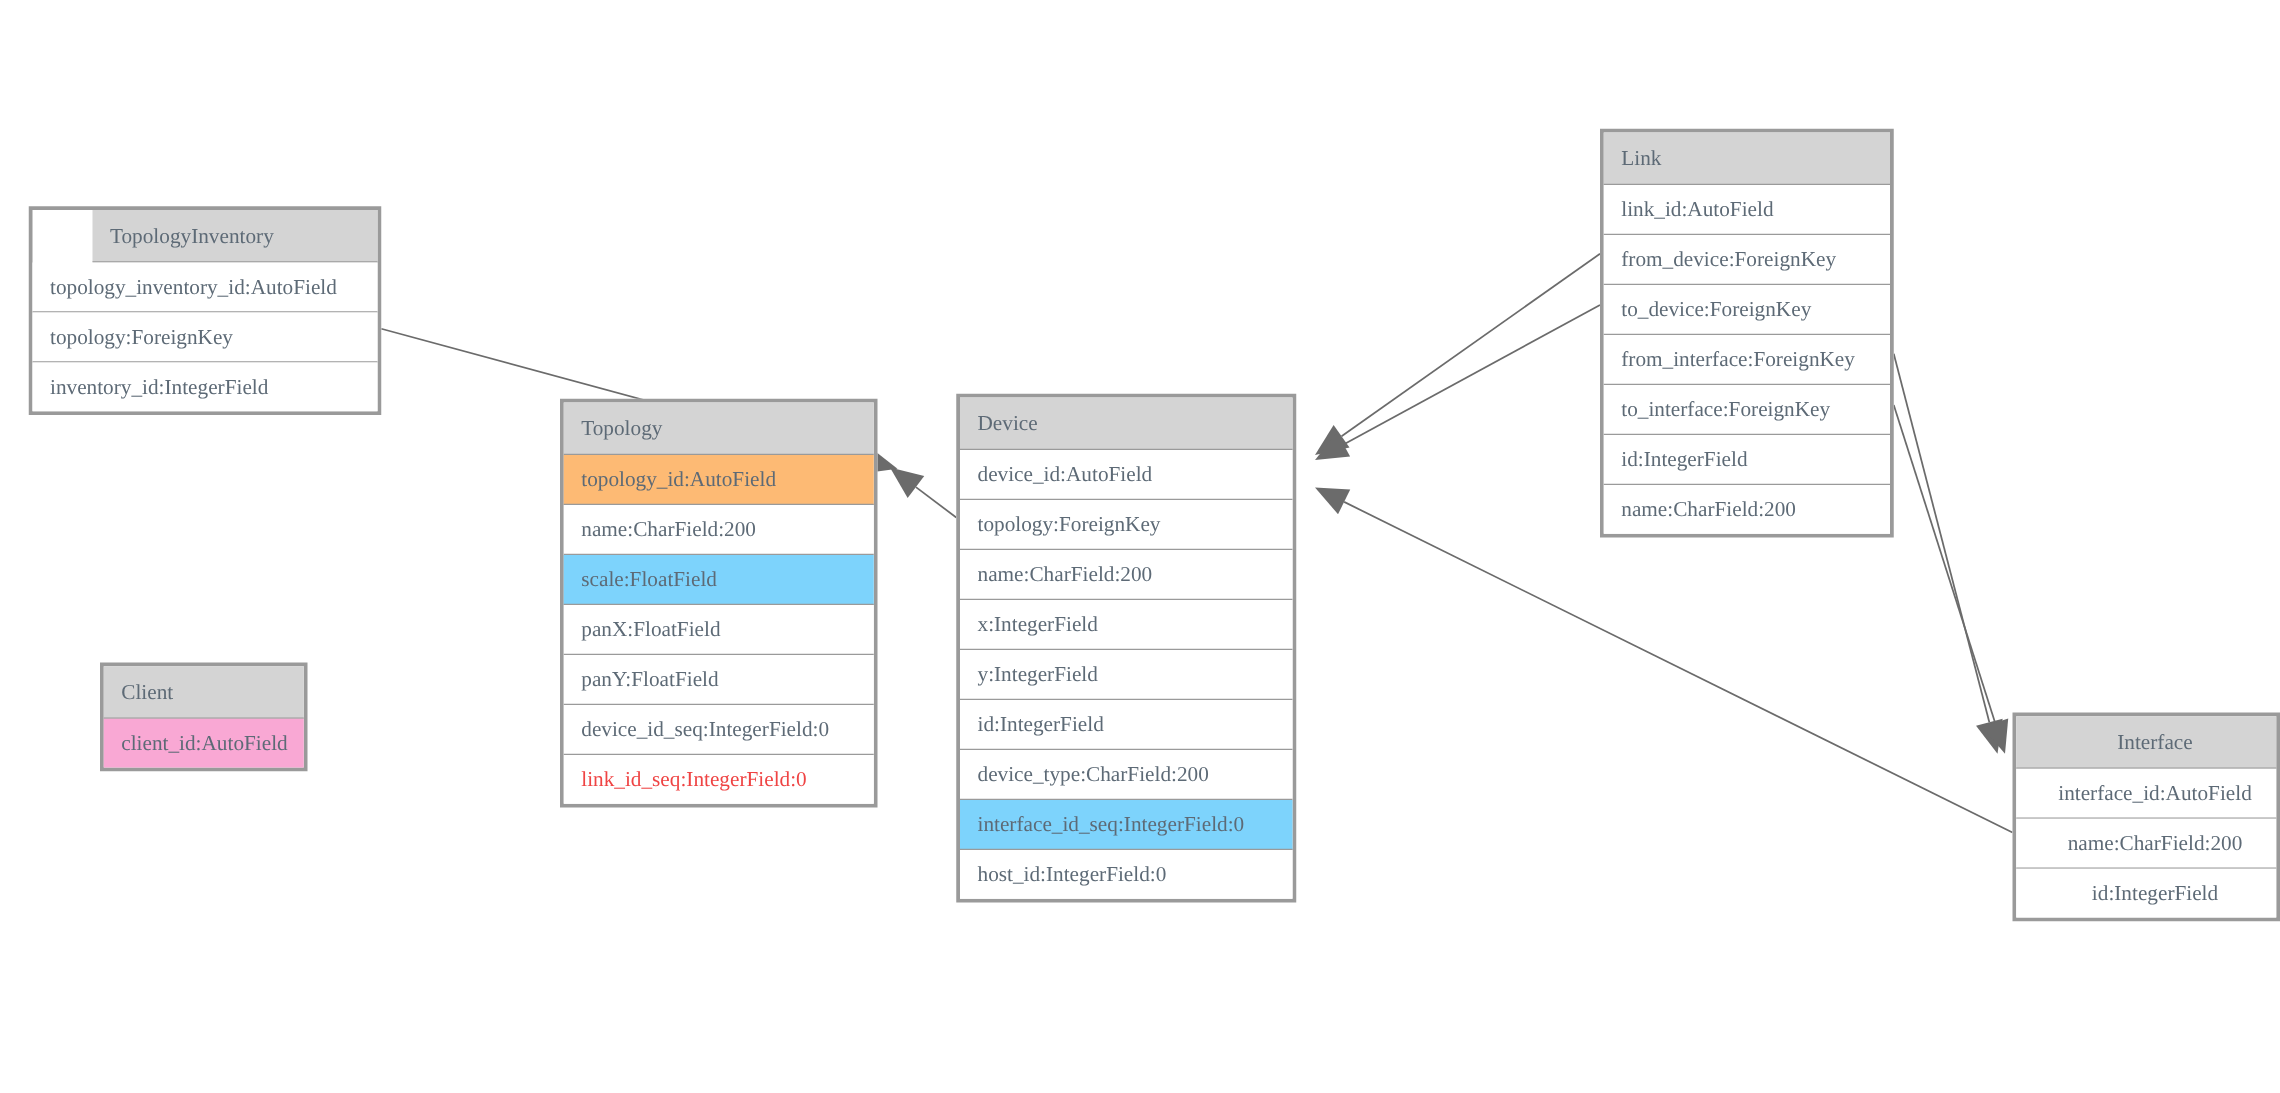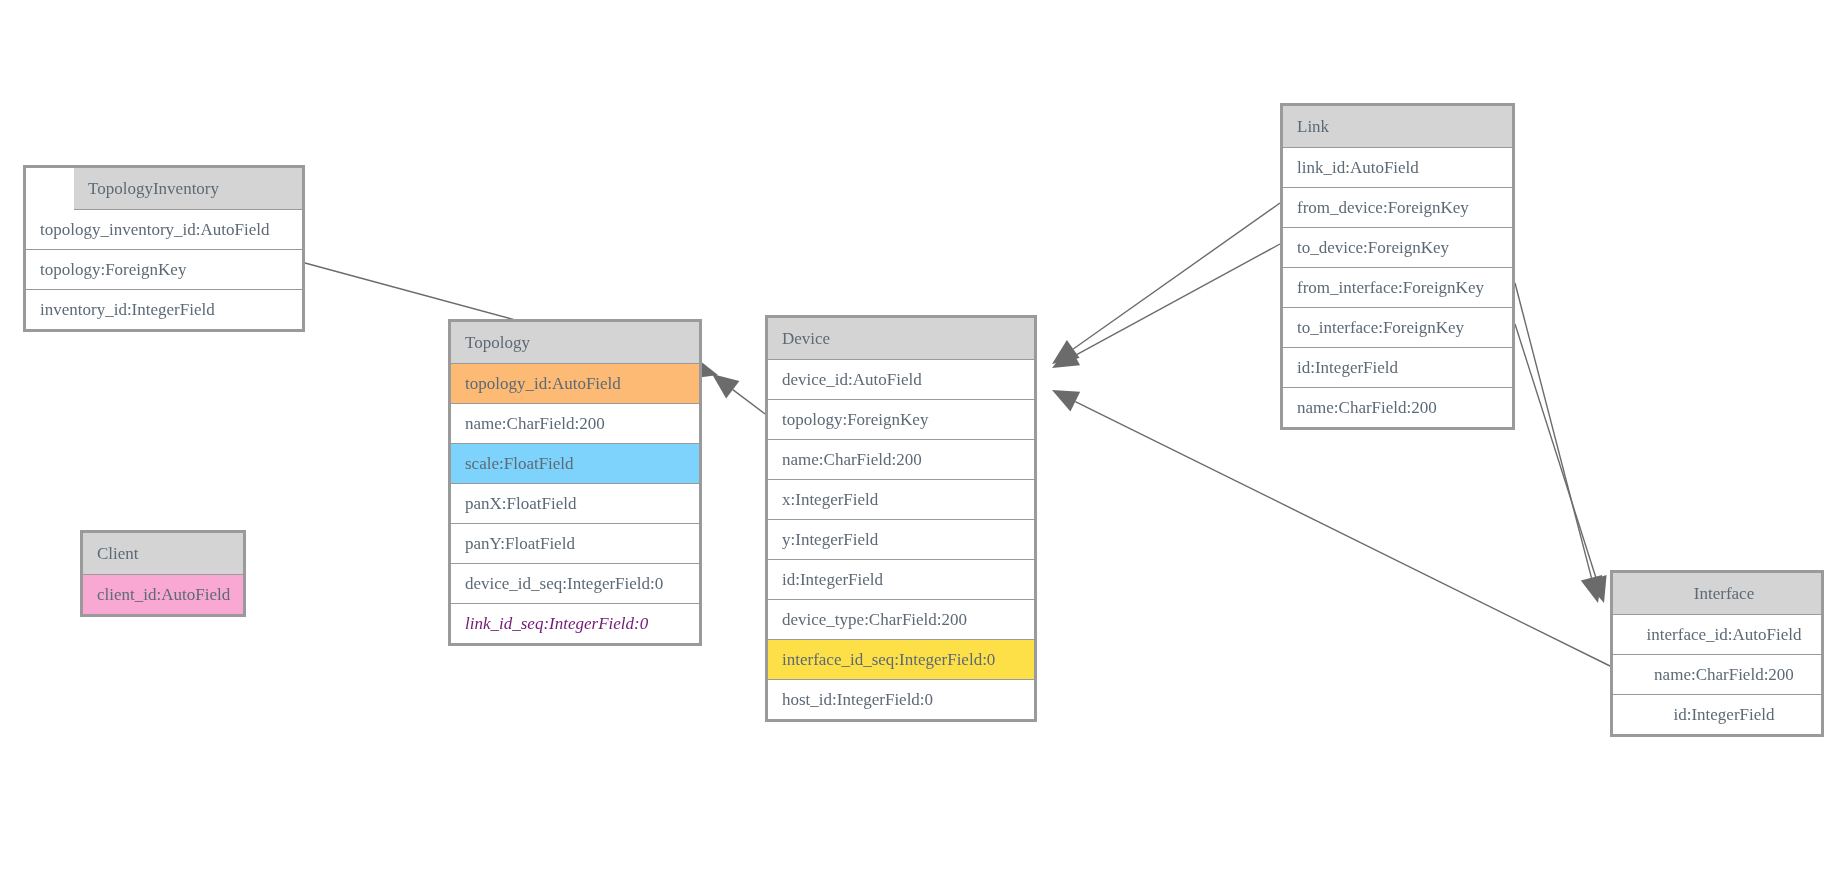--- a/index.html
+++ b/index.html
@@ -104,32 +104,32 @@
         <div class="entity-row last" style="background: #f9a8d4; color: rgb(93, 106, 118); border-bottom-color: rgb(154, 154, 154);">client_id:AutoField</div>
       </div>
       <div class="entity" style="left: 448px; top: 319px; width: 254px; border-color: rgb(154, 154, 154);">
         <div class="entity-header" style="background: rgb(212, 212, 212); color: rgb(93, 106, 118); border-bottom-color: rgb(154, 154, 154);">Topology</div>
         <div class="entity-row" style="background: #fdba74; color: rgb(93, 106, 118); border-bottom-color: rgb(154, 154, 154);">topology_id:AutoField</div>
         <div class="entity-row" style="background: rgb(255, 255, 255); color: rgb(93, 106, 118); border-bottom-color: rgb(154, 154, 154);">name:CharField:200</div>
         <div class="entity-row" style="background: #7dd3fc; color: rgb(93, 106, 118); border-bottom-color: rgb(154, 154, 154);">scale:FloatField</div>
         <div class="entity-row" style="background: rgb(255, 255, 255); color: rgb(93, 106, 118); border-bottom-color: rgb(154, 154, 154);">panX:FloatField</div>
         <div class="entity-row" style="background: rgb(255, 255, 255); color: rgb(93, 106, 118); border-bottom-color: rgb(154, 154, 154);">panY:FloatField</div>
         <div class="entity-row" style="background: rgb(255, 255, 255); color: rgb(93, 106, 118); border-bottom-color: rgb(154, 154, 154);">device_id_seq:IntegerField:0</div>
-        <div class="entity-row last" style="background: rgb(255, 255, 255); color: #701a75; border-bottom-color: rgb(154, 154, 154); font-style: italic;">link_id_seq:IntegerField:0</div>
+        <div class="entity-row last" style="background: rgb(255, 255, 255); color: #ef4444; border-bottom-color: rgb(154, 154, 154);">link_id_seq:IntegerField:0</div>
       </div>
       <div class="entity" style="left: 765px; top: 315px; width: 272px; border-color: rgb(154, 154, 154);">
         <div class="entity-header" style="background: rgb(212, 212, 212); color: rgb(93, 106, 118); border-bottom-color: rgb(154, 154, 154);">Device</div>
         <div class="entity-row" style="background: rgb(255, 255, 255); color: rgb(93, 106, 118); border-bottom-color: rgb(154, 154, 154);">device_id:AutoField</div>
         <div class="entity-row" style="background: rgb(255, 255, 255); color: rgb(93, 106, 118); border-bottom-color: rgb(154, 154, 154);">topology:ForeignKey</div>
         <div class="entity-row" style="background: rgb(255, 255, 255); color: rgb(93, 106, 118); border-bottom-color: rgb(154, 154, 154);">name:CharField:200</div>
         <div class="entity-row" style="background: rgb(255, 255, 255); color: rgb(93, 106, 118); border-bottom-color: rgb(154, 154, 154);">x:IntegerField</div>
         <div class="entity-row" style="background: rgb(255, 255, 255); color: rgb(93, 106, 118); border-bottom-color: rgb(154, 154, 154);">y:IntegerField</div>
         <div class="entity-row" style="background: rgb(255, 255, 255); color: rgb(93, 106, 118); border-bottom-color: rgb(154, 154, 154);">id:IntegerField</div>
         <div class="entity-row" style="background: rgb(255, 255, 255); color: rgb(93, 106, 118); border-bottom-color: rgb(154, 154, 154);">device_type:CharField:200</div>
-        <div class="entity-row" style="background: #fde047; color: rgb(93, 106, 118); border-bottom-color: rgb(154, 154, 154);">interface_id_seq:IntegerField:0</div>
+        <div class="entity-row" style="background: #7dd3fc; color: rgb(93, 106, 118); border-bottom-color: rgb(154, 154, 154);">interface_id_seq:IntegerField:0</div>
         <div class="entity-row last" style="background: rgb(255, 255, 255); color: rgb(93, 106, 118); border-bottom-color: rgb(154, 154, 154);">host_id:IntegerField:0</div>
       </div>
       <div class="entity" style="left: 1280px; top: 103px; width: 235px; border-color: rgb(154, 154, 154);">
         <div class="entity-header" style="background: rgb(212, 212, 212); color: rgb(93, 106, 118); border-bottom-color: rgb(154, 154, 154);">Link</div>
         <div class="entity-row" style="background: rgb(255, 255, 255); color: rgb(93, 106, 118); border-bottom-color: rgb(154, 154, 154);">link_id:AutoField</div>
         <div class="entity-row" style="background: rgb(255, 255, 255); color: rgb(93, 106, 118); border-bottom-color: rgb(154, 154, 154);">from_device:ForeignKey</div>
         <div class="entity-row" style="background: rgb(255, 255, 255); color: rgb(93, 106, 118); border-bottom-color: rgb(154, 154, 154);">to_device:ForeignKey</div>
         <div class="entity-row" style="background: rgb(255, 255, 255); color: rgb(93, 106, 118); border-bottom-color: rgb(154, 154, 154);">from_interface:ForeignKey</div>
         <div class="entity-row" style="background: rgb(255, 255, 255); color: rgb(93, 106, 118); border-bottom-color: rgb(154, 154, 154);">to_interface:ForeignKey</div>
         <div class="entity-row" style="background: rgb(255, 255, 255); color: rgb(93, 106, 118); border-bottom-color: rgb(154, 154, 154);">id:IntegerField</div>

